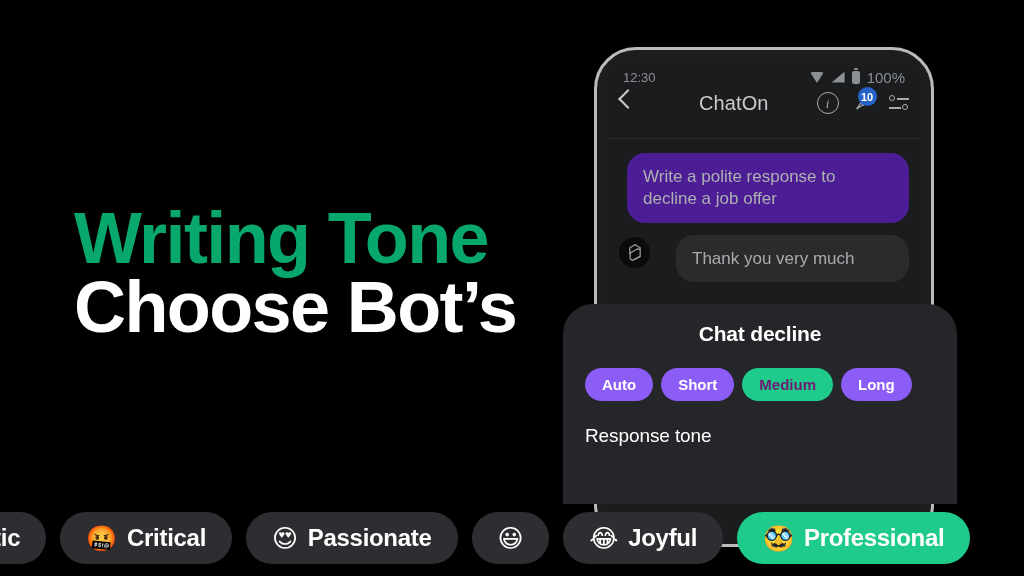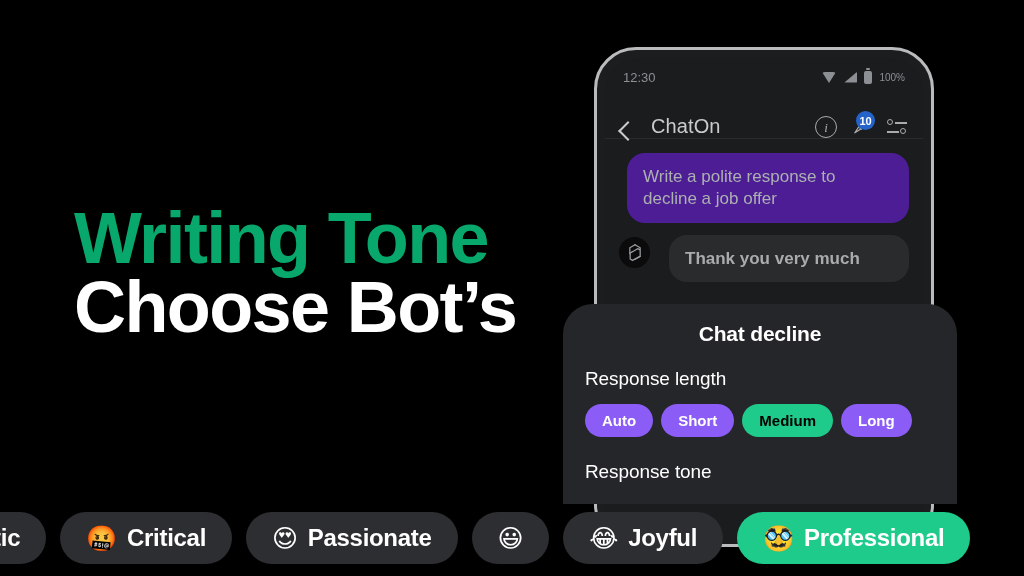--- a/index.html
+++ b/index.html
@@ -64,21 +64,21 @@
     color: #8c8f93;
     font-size: 13px;
   }
   .statusbar .time { flex: 0 0 auto; }
   .statusbar .sb-right {
     margin-left: auto;
     display: flex;
     align-items: center;
     gap: 7px;
   }
-  .sb-pct { font-size: 10px; color: #8c8f93; }
+  .sb-pct { font-size: 15px; color: #8c8f93; }
 
   .icon-wifi {
     width: 15px; height: 11px; position: relative; display: inline-block;
   }
   .icon-wifi::before {
     content: "";
     position: absolute; left: 0; top: 0;
     width: 0; height: 0;
     border-left: 7.5px solid transparent;
     border-right: 7.5px solid transparent;
@@ -99,24 +99,25 @@
   }
   .icon-battery::after {
     content: "";
     position: absolute; left: 2px; top: -2.5px;
     width: 4px; height: 2px; background: #8c8f93; border-radius: 1px;
   }
 
   .chat-header {
     height: 46px;
     display: flex;
-    align-items: flex-end;
+    align-items: flex-start;
     padding: 0 16px;
     color: #c9cbcd;
     border-bottom: 1px solid #2a2b2d;
+    gap: 48px;
   }
   .back-chevron {
     width: 12px; height: 12px;
     border-left: 2.4px solid #c9cbcd;
     border-bottom: 2.4px solid #c9cbcd;
     transform: rotate(45deg);
     margin-right: 16px;
     flex: 0 0 auto;
   }
   .chat-title {
@@ -182,21 +183,21 @@
   .bubble-row.user { justify-content: flex-end; }
   .bubble-user {
     background: #4c1d95;
     color: #adb0b1;
     border-radius: 18px;
     padding: 13px 16px;
     font-size: 17px;
     line-height: 1.28;
     max-width: 250px;
   }
-  .bubble-row.bot { align-items: flex-start; gap: 19px; font-weight: bold; }
+  .bubble-row.bot { align-items: flex-start; gap: 26px; }
   .bot-avatar {
     width: 31px; height: 31px; border-radius: 50%;
     background: #0b0b0c;
     flex: 0 0 auto;
     display: flex; align-items: center; justify-content: center;
     margin-top: 2px;
   }
   .bubble-bot {
     background: #2a2b2d;
     color: #a9abad;
@@ -238,21 +239,21 @@
   .chip {
     background: #8b5cf6;
     color: #ffffff;
     border-radius: 18px;
     padding: 9px 17px;
     font-size: 15px;
     font-weight: bold;
     line-height: 1;
     white-space: nowrap;
   }
-  .chip.selected { background: #1ECB8B; color: #000000; }
+  .chip.selected { background: #1ECB8B; color: #701a75; }
 
   
   .tone-strip {
     position: absolute;
     left: 0;
     bottom: 0;
     width: 1024px;
     height: 76px;
     display: flex;
     align-items: center;
@@ -345,21 +346,20 @@
         <div class="bubble-bot">Thank you very much</div>
       </div>
     </div>
 
   </div>
 </div>
 
 <div class="sheet">
   <div class="sheet-title">Chat decline</div>
 
-  <div class="sheet-label">Response length</div>
   <div class="chip-row">
     <div class="chip">Auto</div>
     <div class="chip">Short</div>
     <div class="chip selected">Medium</div>
     <div class="chip">Long</div>
   </div>
 
   <div class="sheet-label">Response tone</div>
 </div>
 

